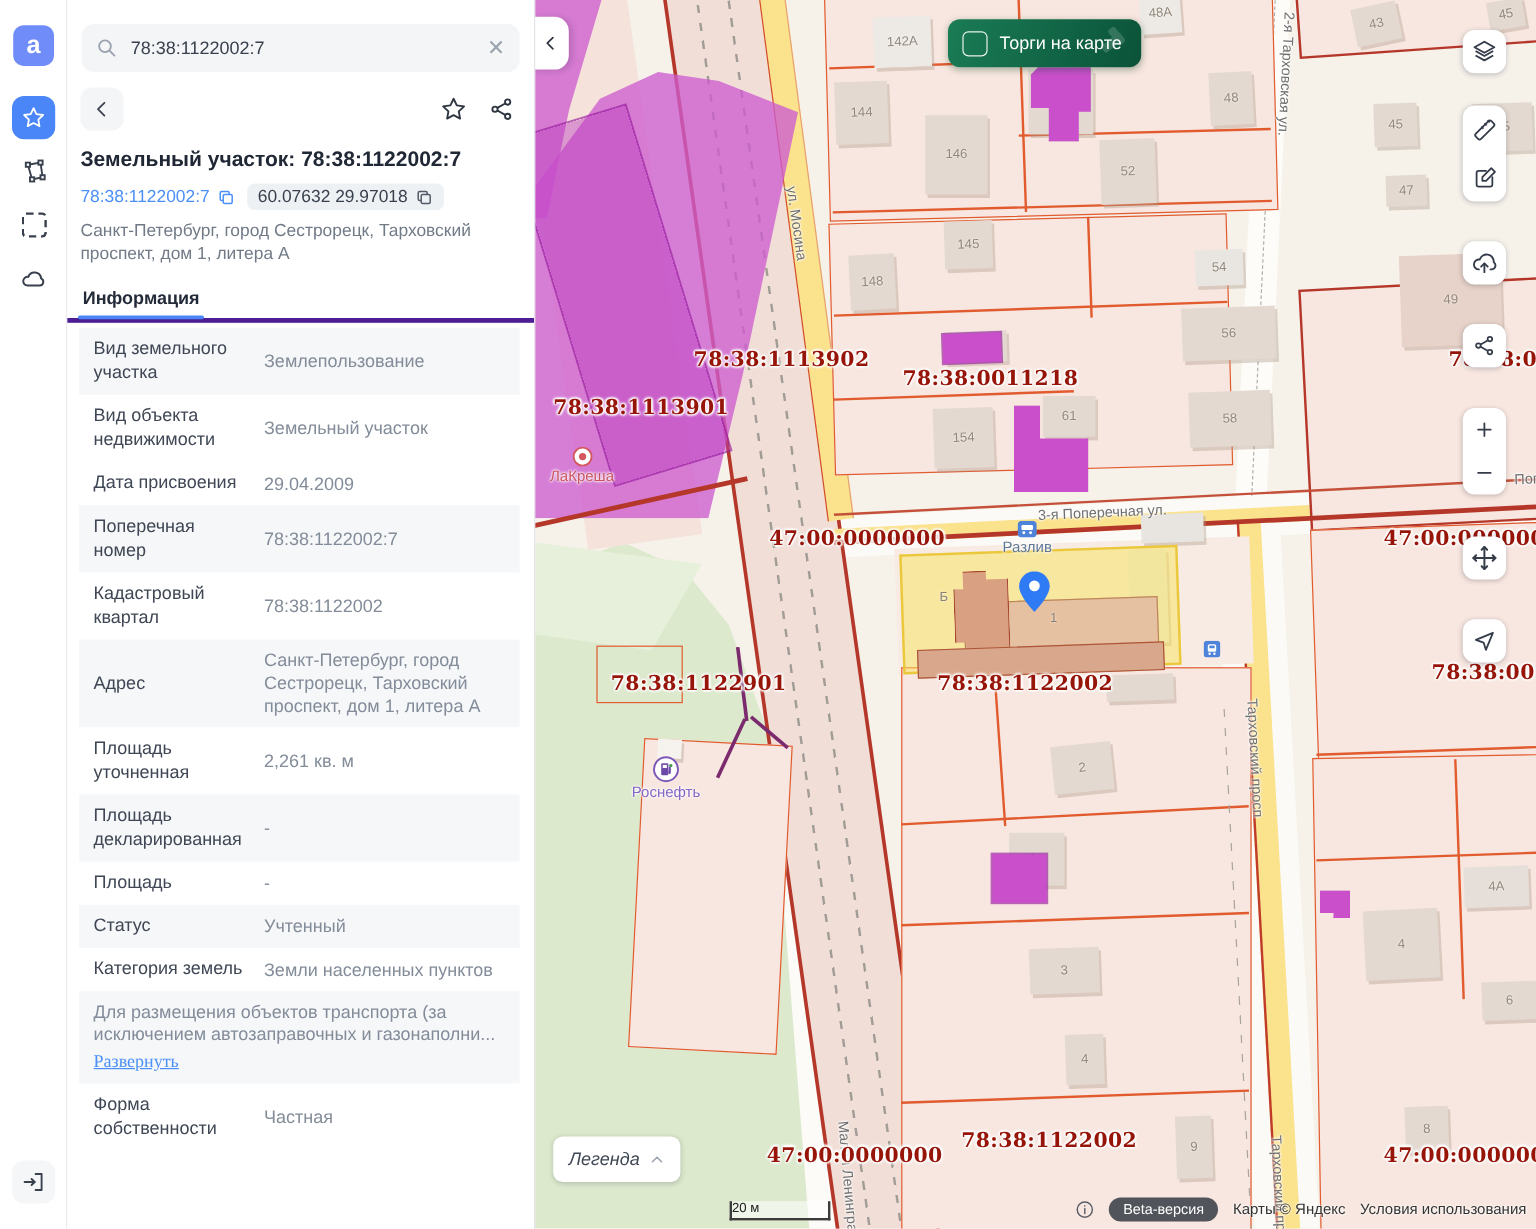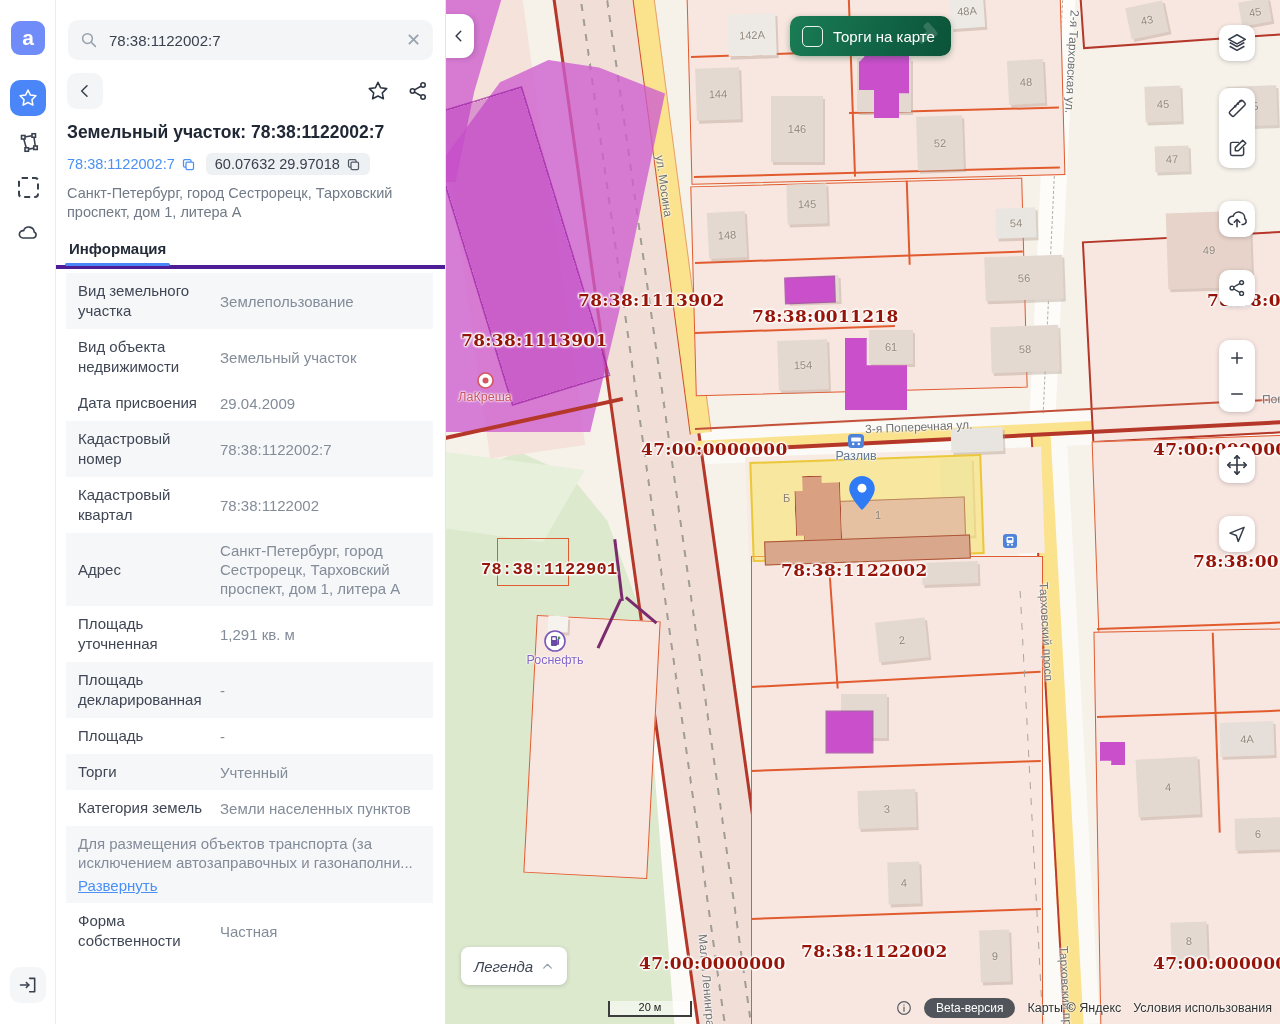--- a/index.html
+++ b/index.html
@@ -29,21 +29,21 @@
   .copy-ic{cursor:pointer;display:flex;}
   .address{margin:9px 14px 0 12px;font-size:14.5px;line-height:19px;color:#717a87;}
   .tabbar{margin:12px 0 0 0;border-bottom:4px solid #4c1d95;padding:0 12px;}
   .tab{display:inline-block;font-size:15px;font-weight:bold;color:#242b38;padding:6px 2px 8px 2px;position:relative;cursor:pointer;}
   .tab::after{content:"";position:absolute;left:-2px;right:-2px;bottom:-1px;height:3px;border-radius:2px;background:var(--c-accent,#4a86f7);}
   #rows{margin:4px 12px 0 11px;}
   .irow{display:flex;padding:8px 8px 8px 12px;align-items:center;}
   .irow.alt{background:#f6f7f9;}
   .ilabel{width:128px;min-width:128px;font-size:15px;line-height:20px;color:#3f4654;margin-right:14px;}
   .ivalue{flex:1;font-size:15px;line-height:19px;color:#838c99;}
-  .ilink{margin-top:4px;color:var(--c-link,#4a90f6);text-decoration:underline;cursor:pointer;}
+  .ilink{margin-top:4px;color:var(--c-link,#4a90f6);text-decoration:underline;cursor:pointer;font-family:Liberation Serif, serif;}
   
   #map{position:absolute;left:445px;top:0;width:835px;height:1024px;overflow:hidden;background:#f6f2ea;}
   #features{position:absolute;inset:0;}
   .blk{position:absolute;z-index:3;background:var(--c-parcel-pink,#f8e7e0);border:1.5px solid var(--c-parcel-border,#e15b2e);}
   .blk.red{border:2px solid var(--c-boundary-red,#bf3b2a);}
   .blk.noborder{border:none;}
   .ln{position:absolute;z-index:5;transform-origin:left center;background:#e15b2e;}
   .ln.r{background:var(--c-boundary-red,#b4372a);}
   .ln.r2{background:#c4503a;}
   .ln.p{background:#7c2a6e;}
@@ -80,21 +80,21 @@
   #toggle{position:absolute;left:345px;top:16px;height:40px;border-radius:10px;display:flex;align-items:center;padding:0 16px 0 12px;
     background:linear-gradient(110deg,#1a7c55 0%,#0f5f42 70%,#0b5338 100%);box-shadow:0 2px 6px rgba(0,60,30,.35);z-index:24;cursor:pointer;overflow:hidden;}
   #toggle .cb{width:19px;height:19px;border:1.7px solid rgba(255,255,255,.9);border-radius:5px;background:transparent;}
   #toggle .tl{color:#fff;font-size:15px;margin-left:10px;white-space:nowrap;position:relative;z-index:2;}
   .gavel{position:absolute;right:4px;top:2px;width:34px;height:34px;opacity:.16;z-index:1;}
   .gavel i{position:absolute;background:#fff;border-radius:2px;}
   #legend{position:absolute;left:16px;top:947px;width:106px;height:38px;background:#fff;border-radius:8px;
     box-shadow:0 1px 4px rgba(40,40,60,.2);display:flex;align-items:center;justify-content:center;gap:8px;z-index:21;cursor:pointer;}
   #legend span{font-size:15px;color:#3f4754;font-style:italic;}
   #scalebar{position:absolute;left:163px;top:1001px;width:80px;height:14px;border:2px solid #3c3c3c;border-top:none;
-    background:rgba(255,255,255,.55);font-size:11px;color:#222;text-align:center;line-height:12px;z-index:21;}
+    background:rgba(255,255,255,.55);font-size:11px;color:#222;text-align:left;line-height:12px;z-index:21;}
   #attr{position:absolute;right:8px;bottom:6px;display:flex;align-items:center;gap:12px;z-index:21;}
   #beta{background:rgba(52,58,66,.85);color:#fff;font-size:12px;padding:3px 12px;border-radius:11px;}
   .attr-t{font-size:12.5px;color:#333;text-shadow:0 0 2px #fff,0 0 2px #fff;}
   .attr-t.link{cursor:pointer;}
 </style>
 </head>
 <body>
 
 <aside id="rail">
   <div class="rail-logo">a</div>
@@ -207,45 +207,45 @@
       </div>
       <div class="irow">
         <div class="ilabel">Вид объекта недвижимости</div>
         <div class="ivalue">Земельный участок</div>
       </div>
       <div class="irow">
         <div class="ilabel">Дата присвоения</div>
         <div class="ivalue">29.04.2009</div>
       </div>
       <div class="irow alt">
-        <div class="ilabel">Кадастровый номер</div>
+        <div class="ilabel">Поперечная номер</div>
         <div class="ivalue">78:38:1122002:7</div>
       </div>
       <div class="irow">
         <div class="ilabel">Кадастровый квартал</div>
         <div class="ivalue">78:38:1122002</div>
       </div>
       <div class="irow alt">
         <div class="ilabel">Адрес</div>
         <div class="ivalue">Санкт-Петербург, город Сестрорецк, Тарховский проспект, дом 1, литера А</div>
       </div>
       <div class="irow">
         <div class="ilabel">Площадь уточненная</div>
-        <div class="ivalue">1,291 кв. м</div>
+        <div class="ivalue">2,261 кв. м</div>
       </div>
       <div class="irow alt">
         <div class="ilabel">Площадь декларированная</div>
         <div class="ivalue">-</div>
       </div>
       <div class="irow">
         <div class="ilabel">Площадь</div>
         <div class="ivalue">-</div>
       </div>
       <div class="irow alt">
-        <div class="ilabel">Торги</div>
+        <div class="ilabel">Статус</div>
         <div class="ivalue">Учтенный</div>
       </div>
       <div class="irow">
         <div class="ilabel">Категория земель</div>
         <div class="ivalue">Земли населенных пунктов</div>
       </div>
       <div class="irow alt">
         <div class="ivalue">Для размещения объектов транспорта (за исключением автозаправочных и газонаполни...<div class="ilink">Развернуть</div></div>
       </div>
       <div class="irow">
@@ -420,21 +420,21 @@
       <div class="street" style="left: 817px; top: 391px; transform: rotate(-2deg);">Поперечная ул.</div>
       <div class="street v" style="left: 594px; top: 582px; transform: rotate(-3deg);">Тарховский просп</div>
       <div class="street v" style="left: 614px; top: 946px; transform: rotate(-3deg);">Тарховский просп</div>
       <div class="street v" style="left: 256px; top: 934px; transform: rotate(-5deg);">Малая Ленинградская</div>
       <div class="cad" style="left: 133px; top: 290px;">78:38:1113902</div>
       <div class="cad" style="left: 16px; top: 312px; margin-top: 18px;">78:38:1113901</div>
       <div class="cad" style="left: 307px; top: 306px;">78:38:0011218</div>
       <div class="cad" style="left: 196px; top: 439px;">47:00:0000000</div>
       <div class="cad" style="left: 708px; top: 439px;">47:00:0000000</div>
       <div class="cad" style="left: 762px; top: 290px;">78:38:00</div>
-      <div class="cad" style="left: 36px; top: 560px; font-family: Liberation Mono, monospace;">78:38:1122901</div>
+      <div class="cad" style="left: 64px; top: 560px;">78:38:1122901</div>
       <div class="cad" style="left: 336px; top: 560px;">78:38:1122002</div>
       <div class="cad" style="left: 748px; top: 551px;">78:38:001</div>
       <div class="cad" style="left: 356px; top: 941px;">78:38:1122002</div>
       <div class="cad" style="left: 194px; top: 953px;">47:00:0000000</div>
       <div class="cad" style="left: 708px; top: 953px;">47:00:0000000</div>
     </div>
 
   <div id="sel">
     <div class="selb" style="left:50px;top:40px;width:160px;height:42px;background:#e6c1a1;border:1px solid #bd8657"></div>
     <div class="selb" style="left:42px;top:14px;width:44px;height:72px;background:#d9a081;border:1px solid #a6482e;clip-path:polygon(18% 0,60% 0,60% 10%,100% 10%,100% 88%,75% 88%,75% 100%,20% 100%,20% 80%,0 80%,0 20%,18% 20%)"></div>

